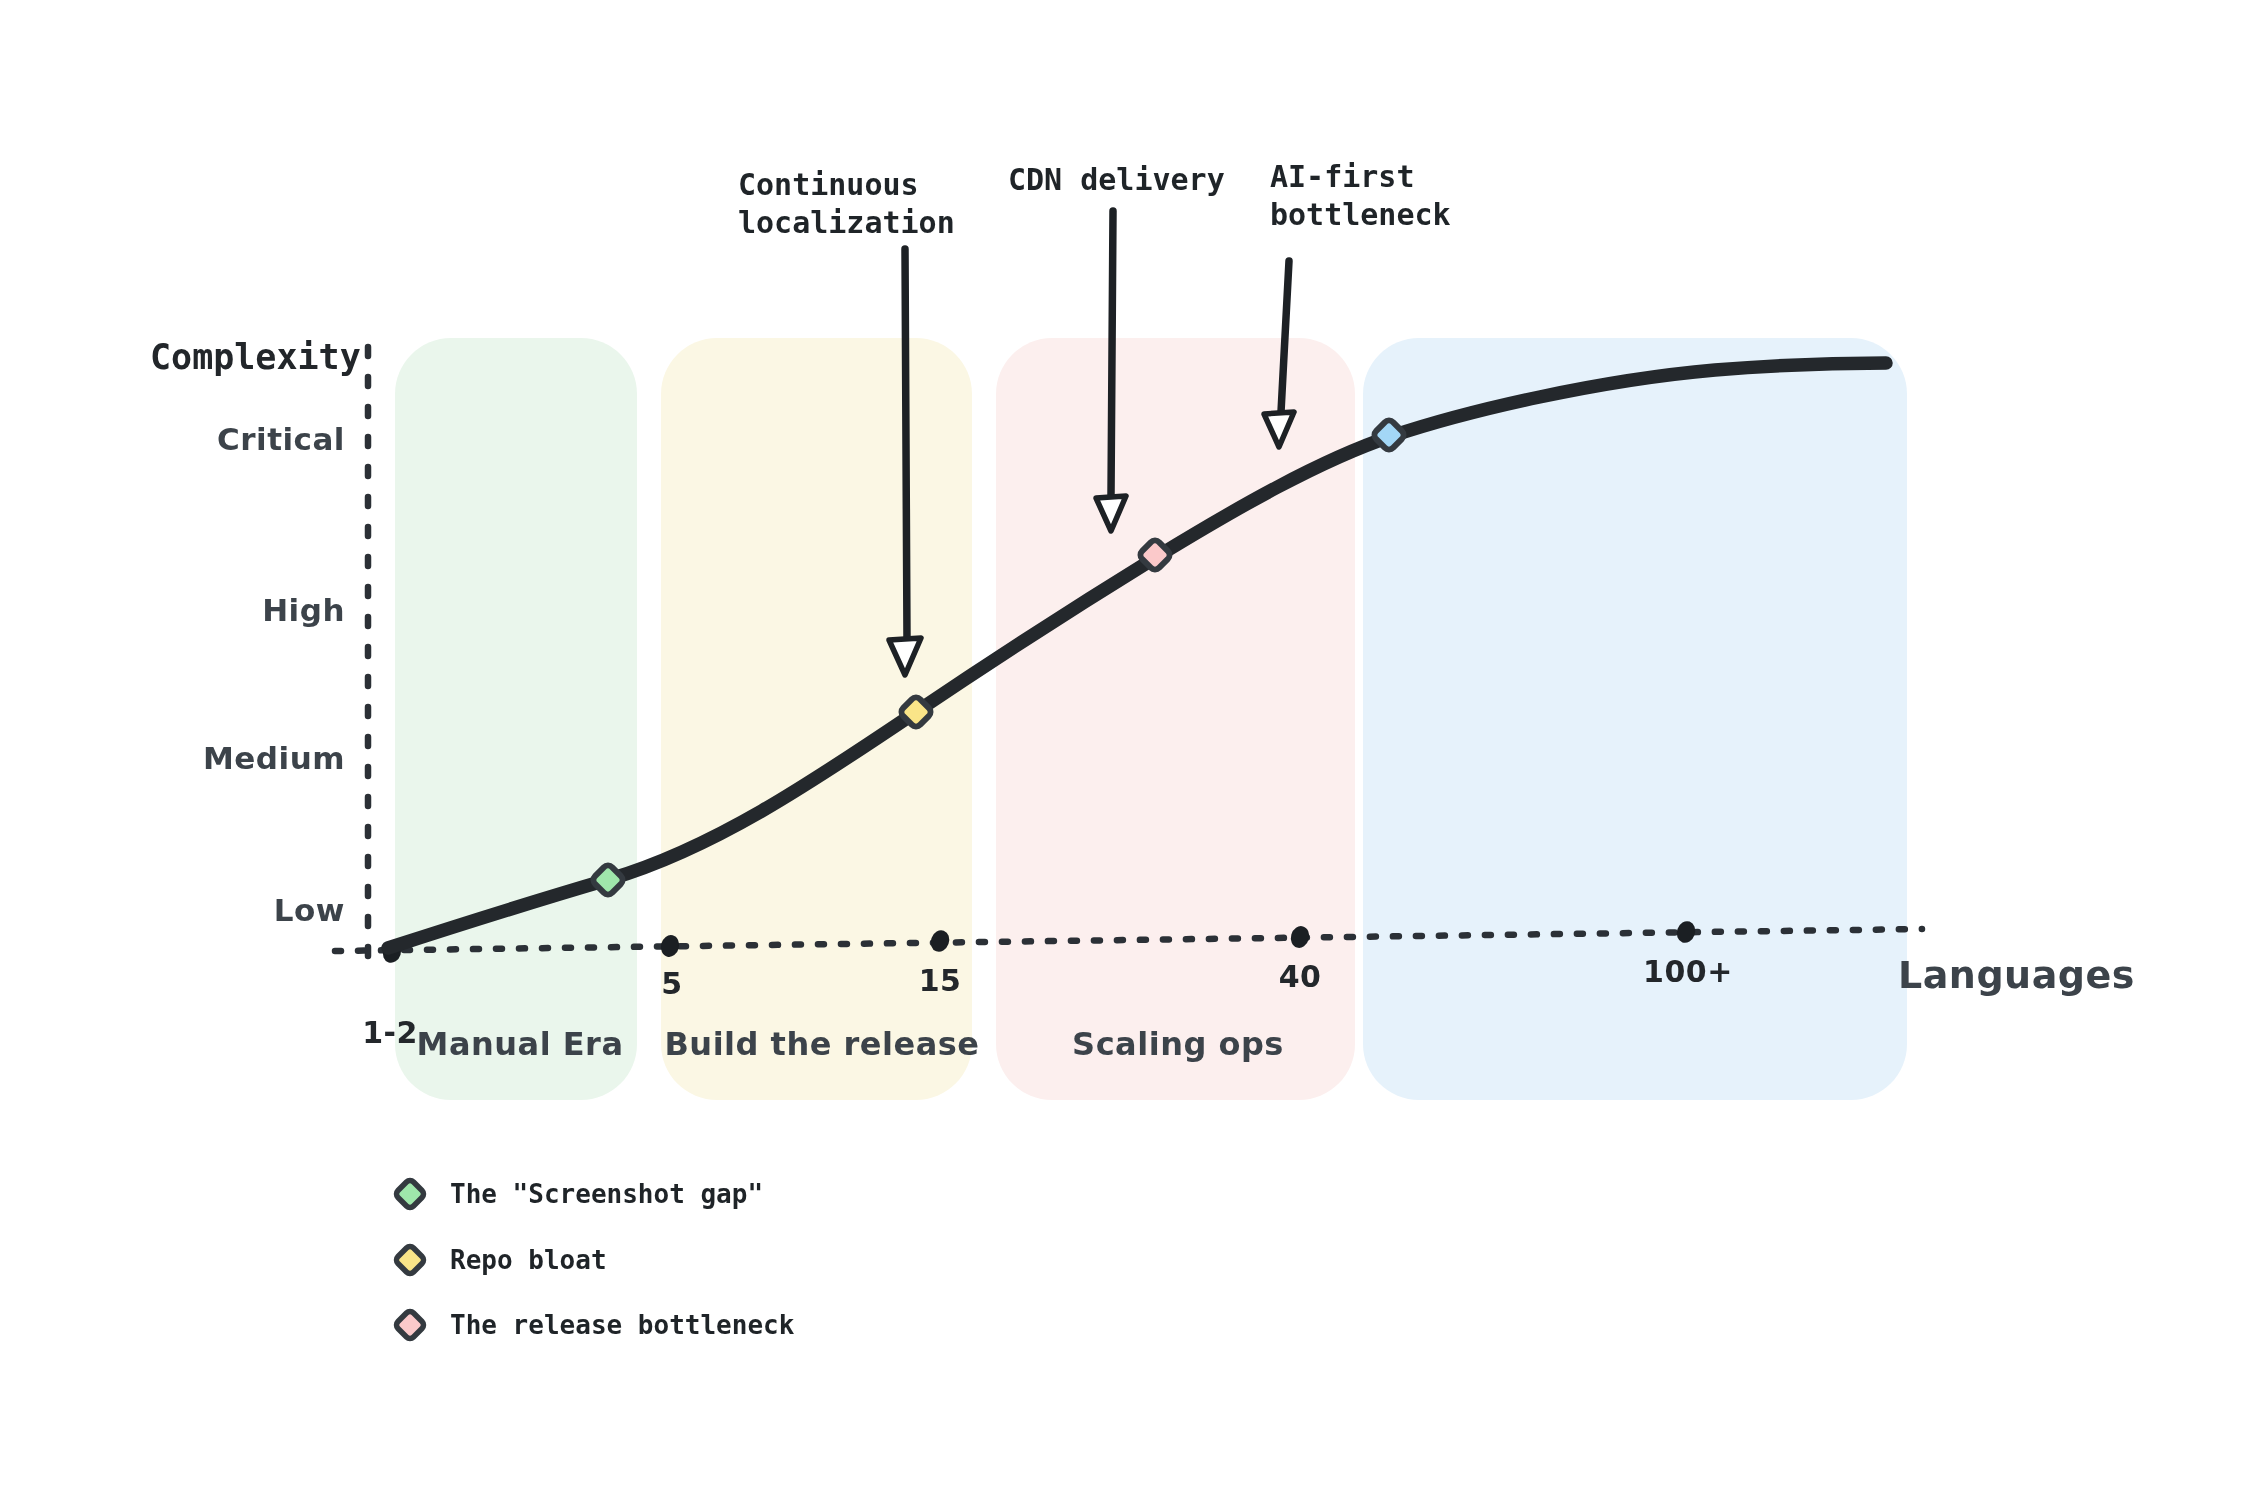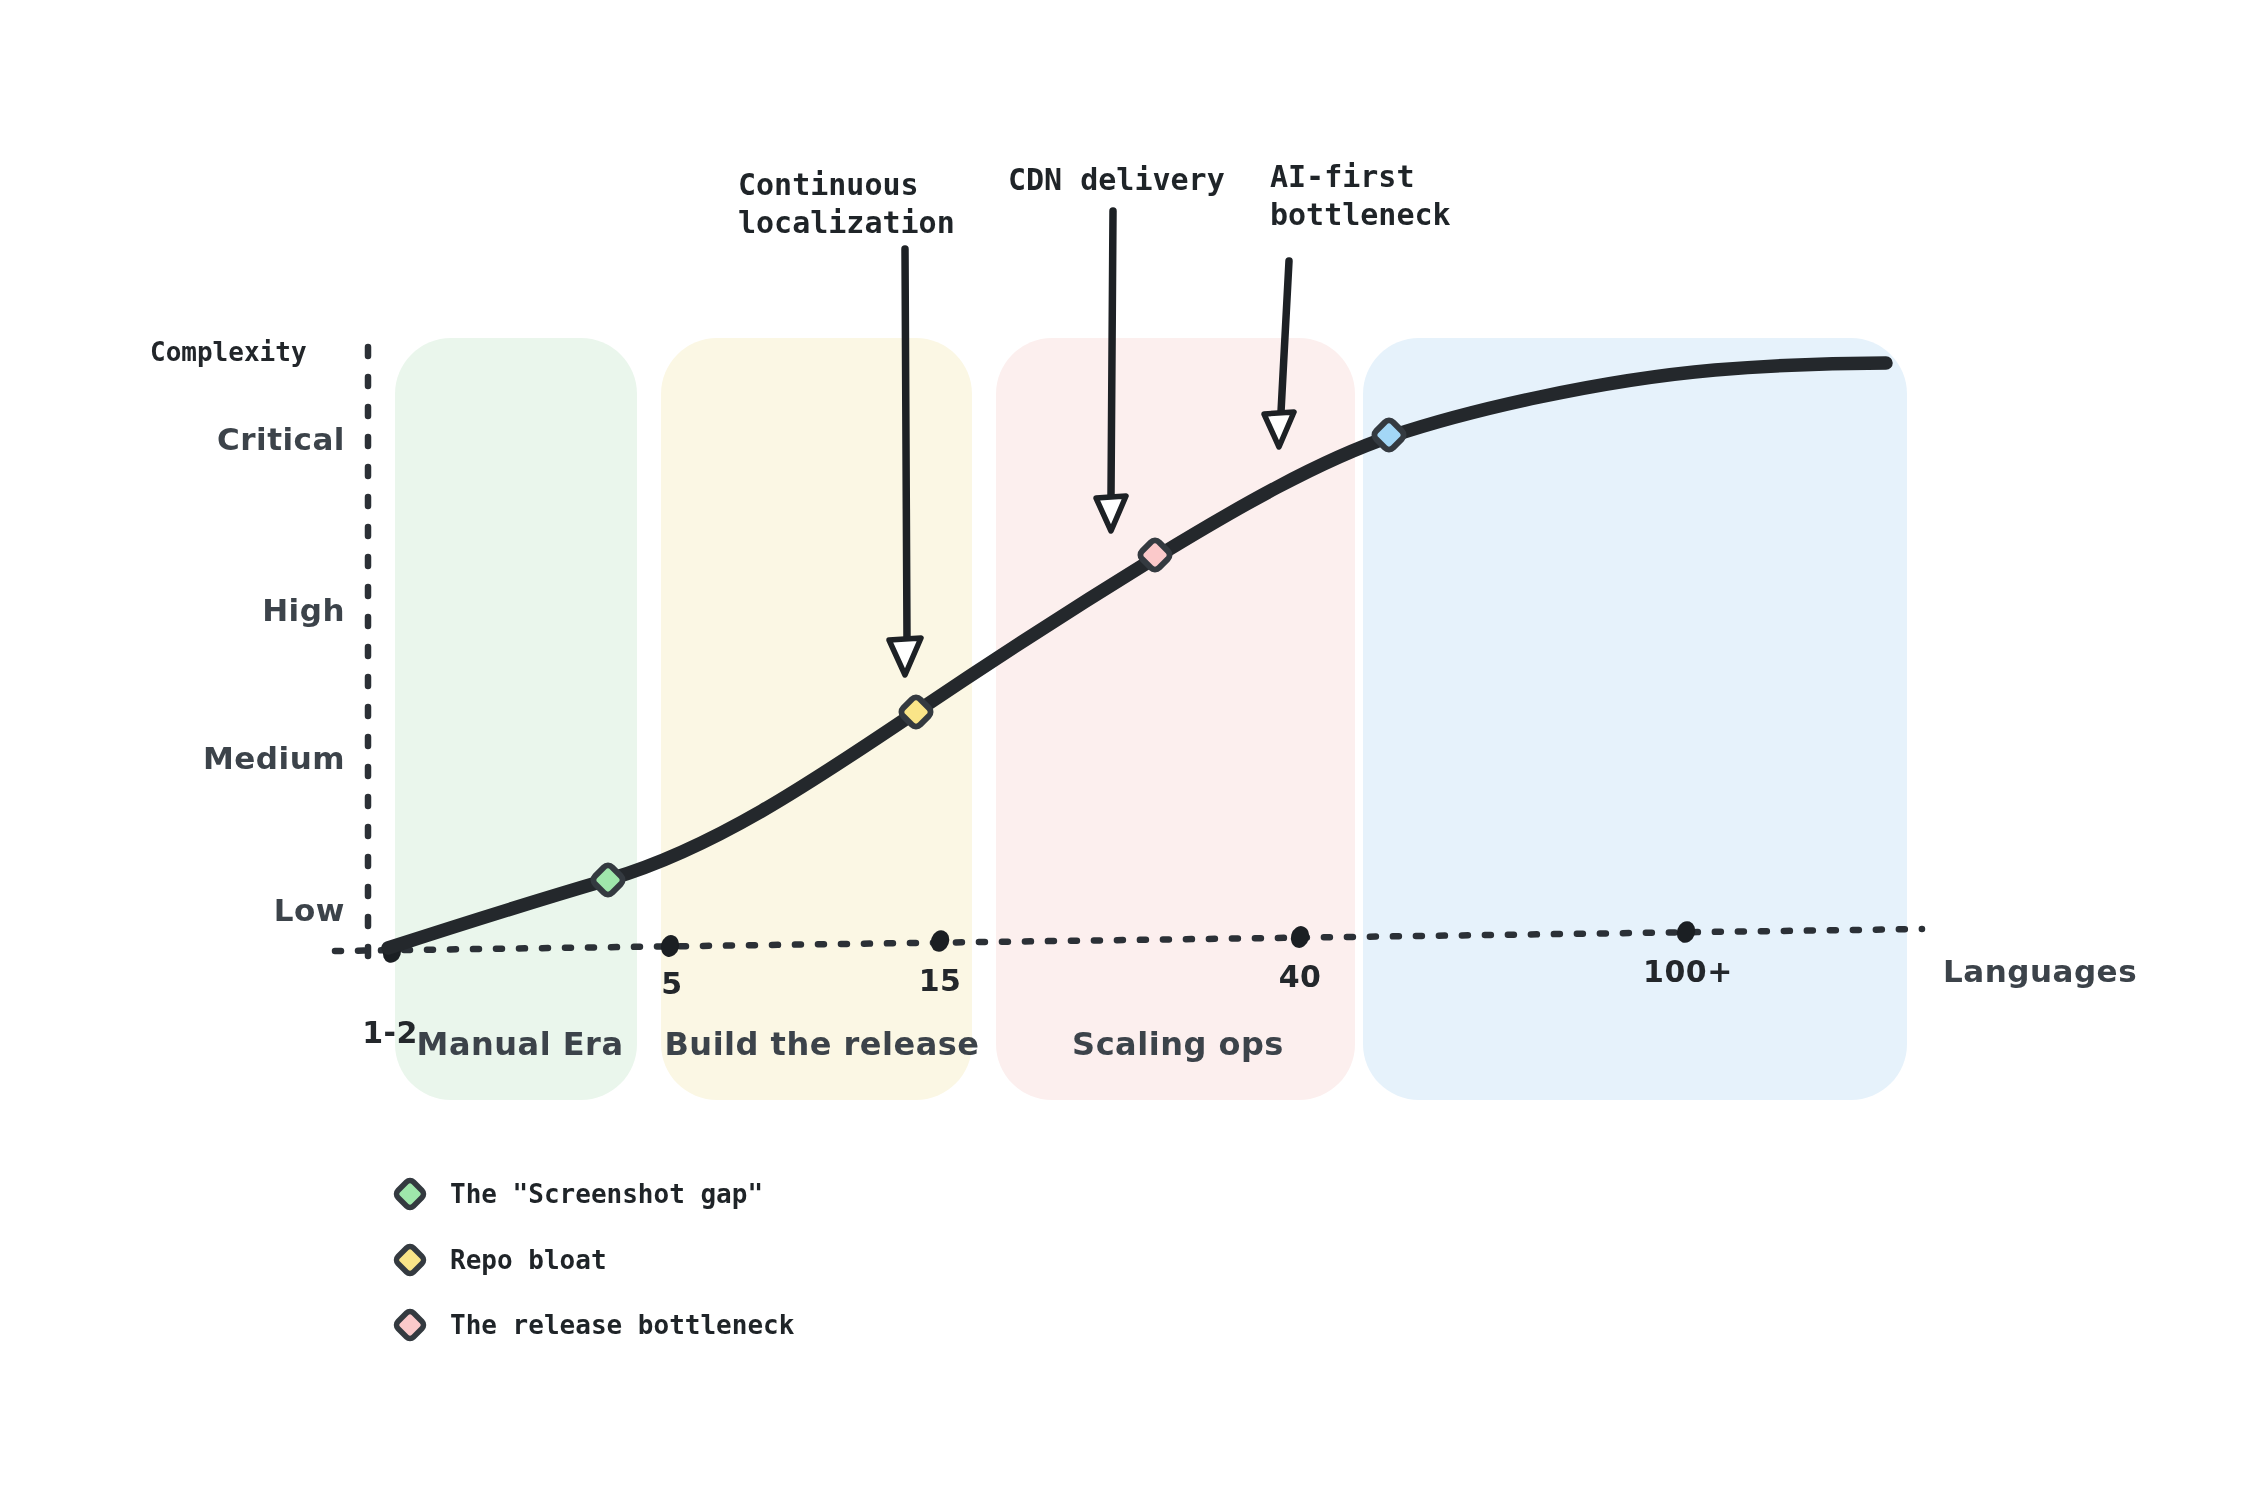--- a/index.html
+++ b/index.html
@@ -68,33 +68,33 @@
       <line x1="1289" y1="261" x2="1281" y2="412" stroke="#1d2125" stroke-width="7.5" stroke-linecap="round"></line>
       <path d="M1264 414 L1279 447 L1294 412 Z" fill="#ffffff" stroke="#1d2125" stroke-width="5.5" stroke-linejoin="round"></path>
     </g>
 
     <rect x="596" y="868" width="24" height="24" rx="6" transform="rotate(45 608 880)" stroke="#343a40" stroke-width="6" style="fill: rgb(159, 231, 171);"></rect>
     <rect x="904" y="700" width="24" height="24" rx="6" transform="rotate(45 916 712)" stroke="#343a40" stroke-width="6" style="fill: rgb(250, 229, 136);"></rect>
     <rect x="1143" y="543" width="24" height="24" rx="6" transform="rotate(45 1155 555)" stroke="#343a40" stroke-width="6" style="fill: rgb(251, 201, 202);"></rect>
     <rect x="1377" y="423" width="24" height="24" rx="6" transform="rotate(45 1389 435)" stroke="#343a40" stroke-width="6" style="fill: rgb(163, 215, 246);"></rect>
   </svg>
 
-  <div class="abs mono" style="left:150px;width:195px;top:337px;text-align:left;font-size:26px;">Complexity</div>
+  <div class="abs mono" style="left:150px;width:195px;top:337px;text-align:left;font-size:35px;">Complexity</div>
   <div class="abs hand ylab" style="left:150px;top:421px;">Critical</div>
   <div class="abs hand ylab" style="left:150px;top:592px;">High</div>
   <div class="abs hand ylab" style="left:150px;top:740px;">Medium</div>
   <div class="abs hand ylab" style="left:150px;top:892px;">Low</div>
 
   <div class="abs hand tick" style="left:390px;top:968px;margin-top:47px;">1-2</div>
   <div class="abs hand tick" style="left:672px;top:966px;">5</div>
   <div class="abs hand tick" style="left:940px;top:963px;">15</div>
   <div class="abs hand tick" style="left:1300px;top:959px;">40</div>
   <div class="abs hand tick" style="left:1688px;top:954px;">100+</div>
 
-  <div class="abs hand" style="left:1943px;top:953px;font-size:31px;">Languages</div>
+  <div class="abs hand" style="left:1898px;top:953px;font-size:38px;">Languages</div>
 
   <div class="abs hand zonelab" style="left:520px;top:1025px;">Manual Era</div>
   <div class="abs hand zonelab" style="left:822px;top:1025px;">Build the release</div>
   <div class="abs hand zonelab" style="left:1178px;top:1025px;">Scaling ops</div>
 
   <div class="abs mono annot" style="left:738px;top:158px;margin-top:8px;">Continuous
 localization</div>
   <div class="abs mono annot" style="left:1008px;top:161px;">CDN delivery</div>
   <div class="abs mono annot" style="left:1270px;top:158px;">AI-first
 bottleneck</div>

